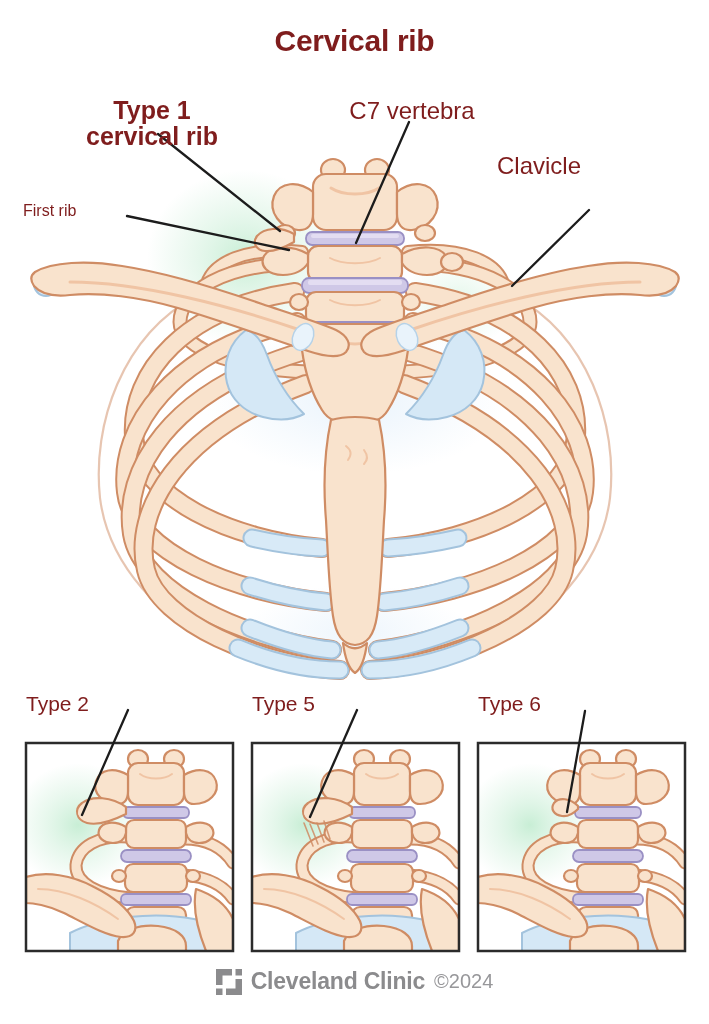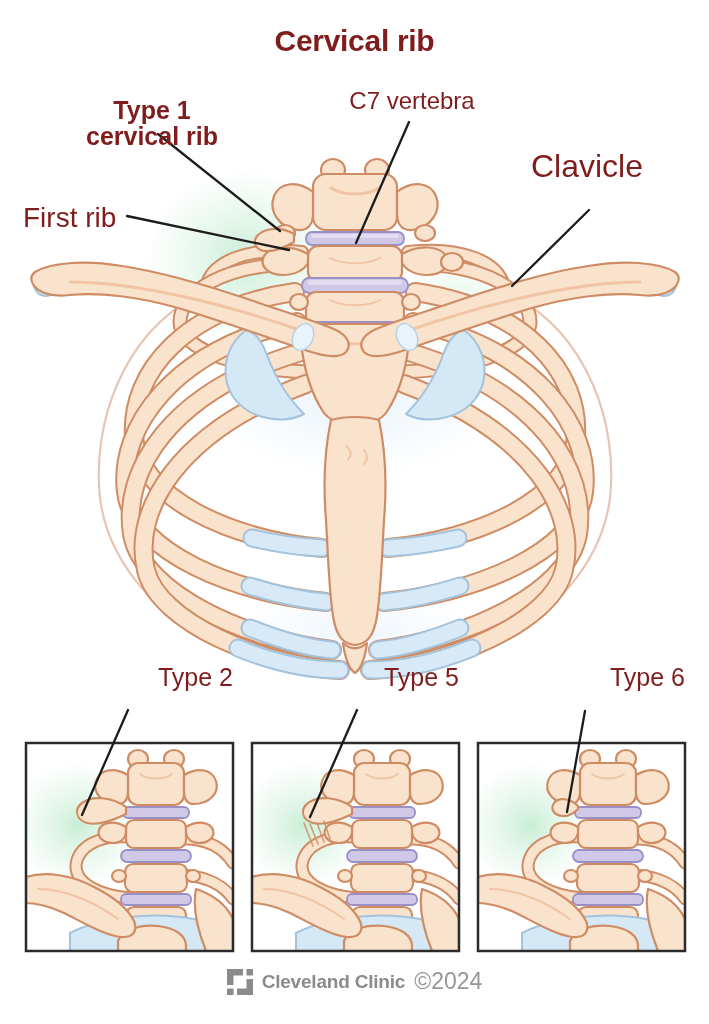--- a/index.html
+++ b/index.html
@@ -2,28 +2,28 @@
 <html><head>
 <meta charset="utf-8">
 <style>
   html,body{margin:0;padding:0;background:#fff;}
   body{width:709px;height:1024px;position:relative;overflow:hidden;
        font-family:"Liberation Sans",sans-serif;color:#1a1a1a;}
   #art{position:absolute;left:0;top:0;width:709px;height:1024px;}
   .lbl{position:absolute;color:#7f1d1d;white-space:nowrap;}
   .title{left:0;top:24px;width:709px;text-align:center;font-size:30px;font-weight:700;letter-spacing:-.3px;}
   .lbl-type1{left:52px;top:81px;width:200px;text-align:center;font-size:25px;font-weight:700;line-height:26px;margin-top:16px;}
-  .lbl-c7{left:327px;top:87px;width:170px;text-align:center;font-size:24px;}
-  .lbl-firstrib{left:23px;top:202px;font-size:28px;}
-  .lbl-clavicle{left:497px;top:153px;width:180px;text-align:center;font-size:32px;line-height:26px;}
-  .lbl-panel{top:663px;width:207px;text-align:right;font-size:25px;font-weight:400;}
+  .lbl-c7{left:327px;top:97px;width:170px;text-align:center;font-size:24px;}
+  .lbl-firstrib{left:23px;top:202px;font-size:16px;}
+  .lbl-clavicle{left:497px;top:153px;width:180px;font-size:24px;line-height:26px;}
+  .lbl-panel{top:692px;width:207px;text-align:left;font-size:21px;font-weight:400;}
   .lbl-p2{left:26px}.lbl-p3{left:252px}.lbl-p4{left:478px}
   .footer{position:absolute;left:0;top:968px;width:709px;display:flex;align-items:center;justify-content:center;gap:9px;}
-  .brand{font-size:19px;font-weight:700;color:#8b8b8d;letter-spacing:-.2px;}
-  .copy{font-size:23px;color:#97979a;}
+  .brand{font-size:23px;font-weight:700;color:#8b8b8d;letter-spacing:-.2px;}
+  .copy{font-size:20px;color:#97979a;}
   
   .bone{fill:#f9e3cd;stroke:#cf8c64;stroke-width:2.2;stroke-linejoin:round;}
   .bone-nl{fill:#f9e3cd;stroke:none;}
   .rib-u{fill:none;stroke:#cf8c64;stroke-linecap:round;}
   .rib-o{fill:none;stroke:#f9e3cd;stroke-linecap:round;}
   .cart{fill:#d5e8f6;stroke:#a3c3dd;stroke-width:2;stroke-linejoin:round;}
   .cart-u{fill:none;stroke:#a3c3dd;stroke-linecap:round;}
   .cart-o{fill:none;stroke:#d8eaf7;stroke-linecap:round;}
   .disc{fill:#cfc8e7;stroke:#9a90c4;stroke-width:1.8;}
   .disc-hl{fill:#e4dff3;opacity:.9;}

